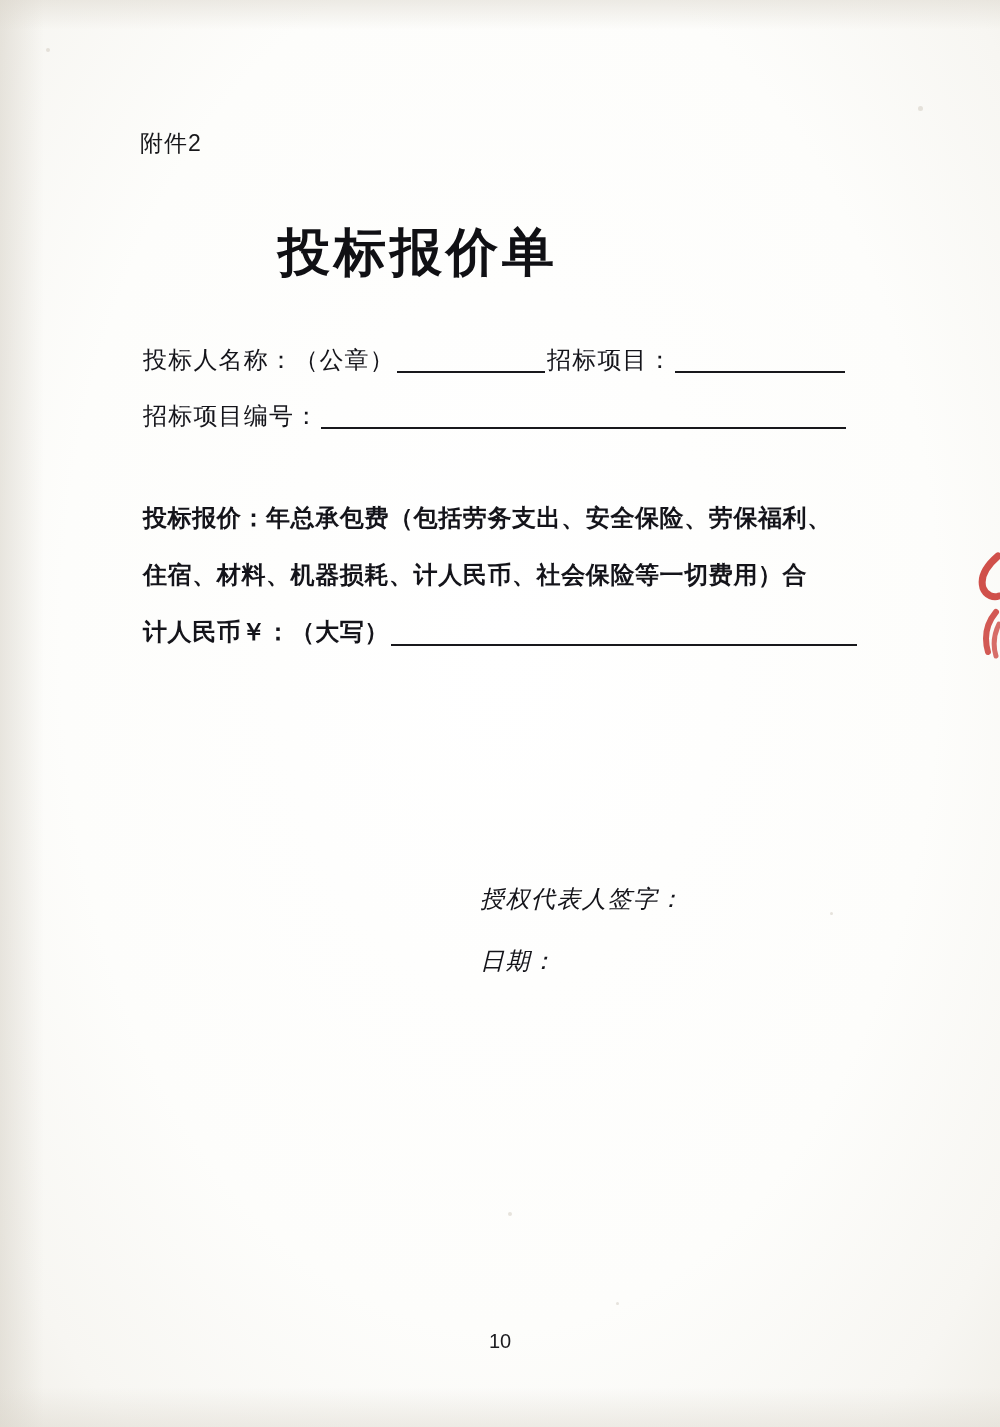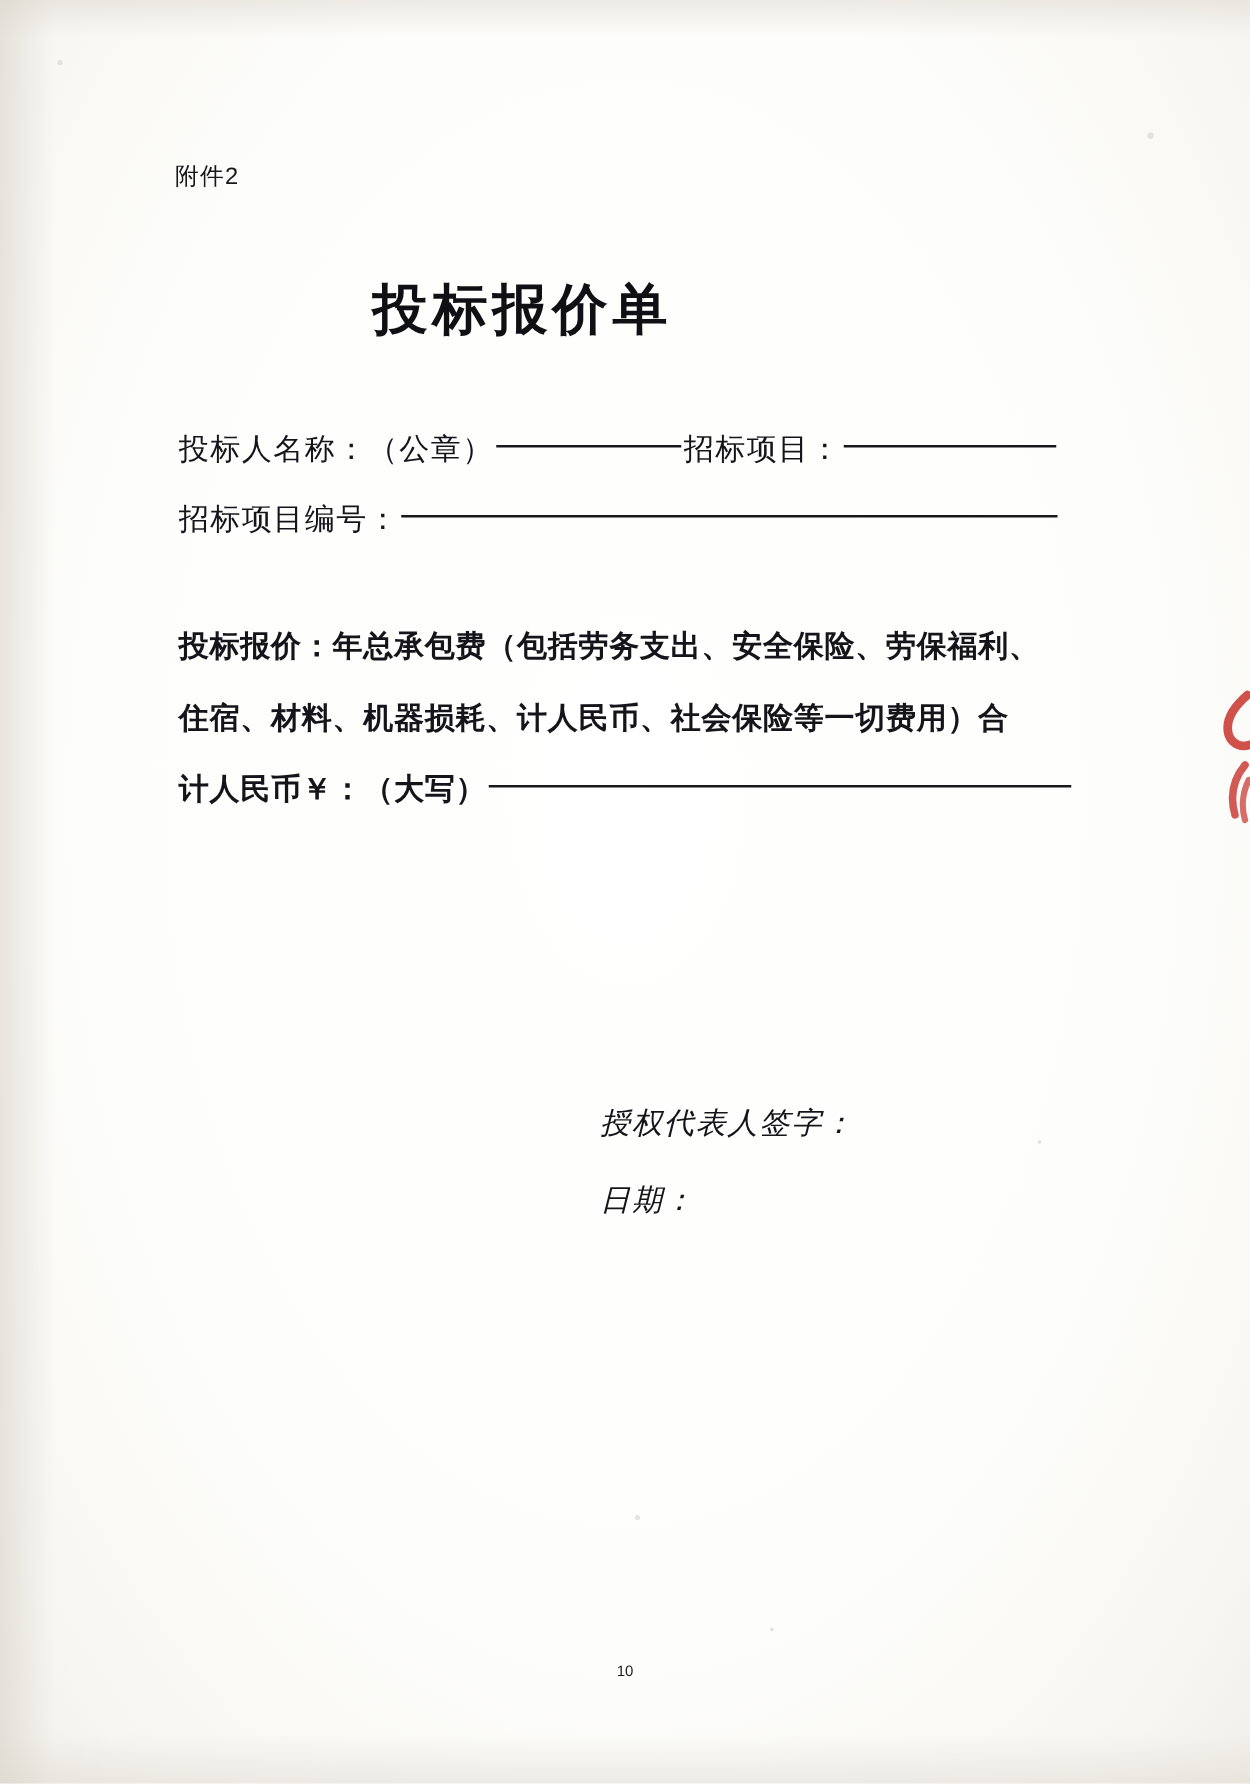--- a/index.html
+++ b/index.html
@@ -57,53 +57,53 @@
 
   .content {
     position: relative;
     padding: 0;
   }
 
   .attachment-label {
     position: absolute;
     left: 140px;
     top: 128px;
-    font-size: 19px;
+    font-size: 23px;
     letter-spacing: 1px;
     color: #17171a;
     font-family: "Liberation Sans", sans-serif;
   }
 
   .doc-title {
     position: absolute;
     left: 0;
     top: 218px;
     width: 836px;
     text-align: center;
-    font-size: 44px;
+    font-size: 52px;
     font-weight: bold;
     letter-spacing: 4px;
     color: #101014;
     font-family: "DejaVu Serif", serif;
   }
 
   .field-block {
     position: absolute;
     left: 143px;
     top: 332px;
     width: 740px;
     font-size: 24px;
     color: #14141a;
     line-height: 56px;
     letter-spacing: 1.2px;
   }
 
   .line-row {
     display: flex;
-    align-items: flex-start;
+    align-items: center;
     white-space: nowrap;
   }
 
   .blank {
     display: inline-block;
     border-bottom: 2px solid #18181c;
     height: 24px;
     margin: 0 2px;
   }
   .blank-1 { width: 148px; }
@@ -134,21 +134,21 @@
     letter-spacing: 1.5px;
     font-style: italic;
   }
 
   .page-number {
     position: absolute;
     left: 0;
     top: 1330px;
     width: 1000px;
     text-align: center;
-    font-size: 12px;
+    font-size: 20px;
     color: #1c1c20;
     font-family: "Liberation Sans", sans-serif;
   }
 
   
   .stamp-fragment {
     position: absolute;
     right: 0;
     top: 552px;
     width: 26px;

